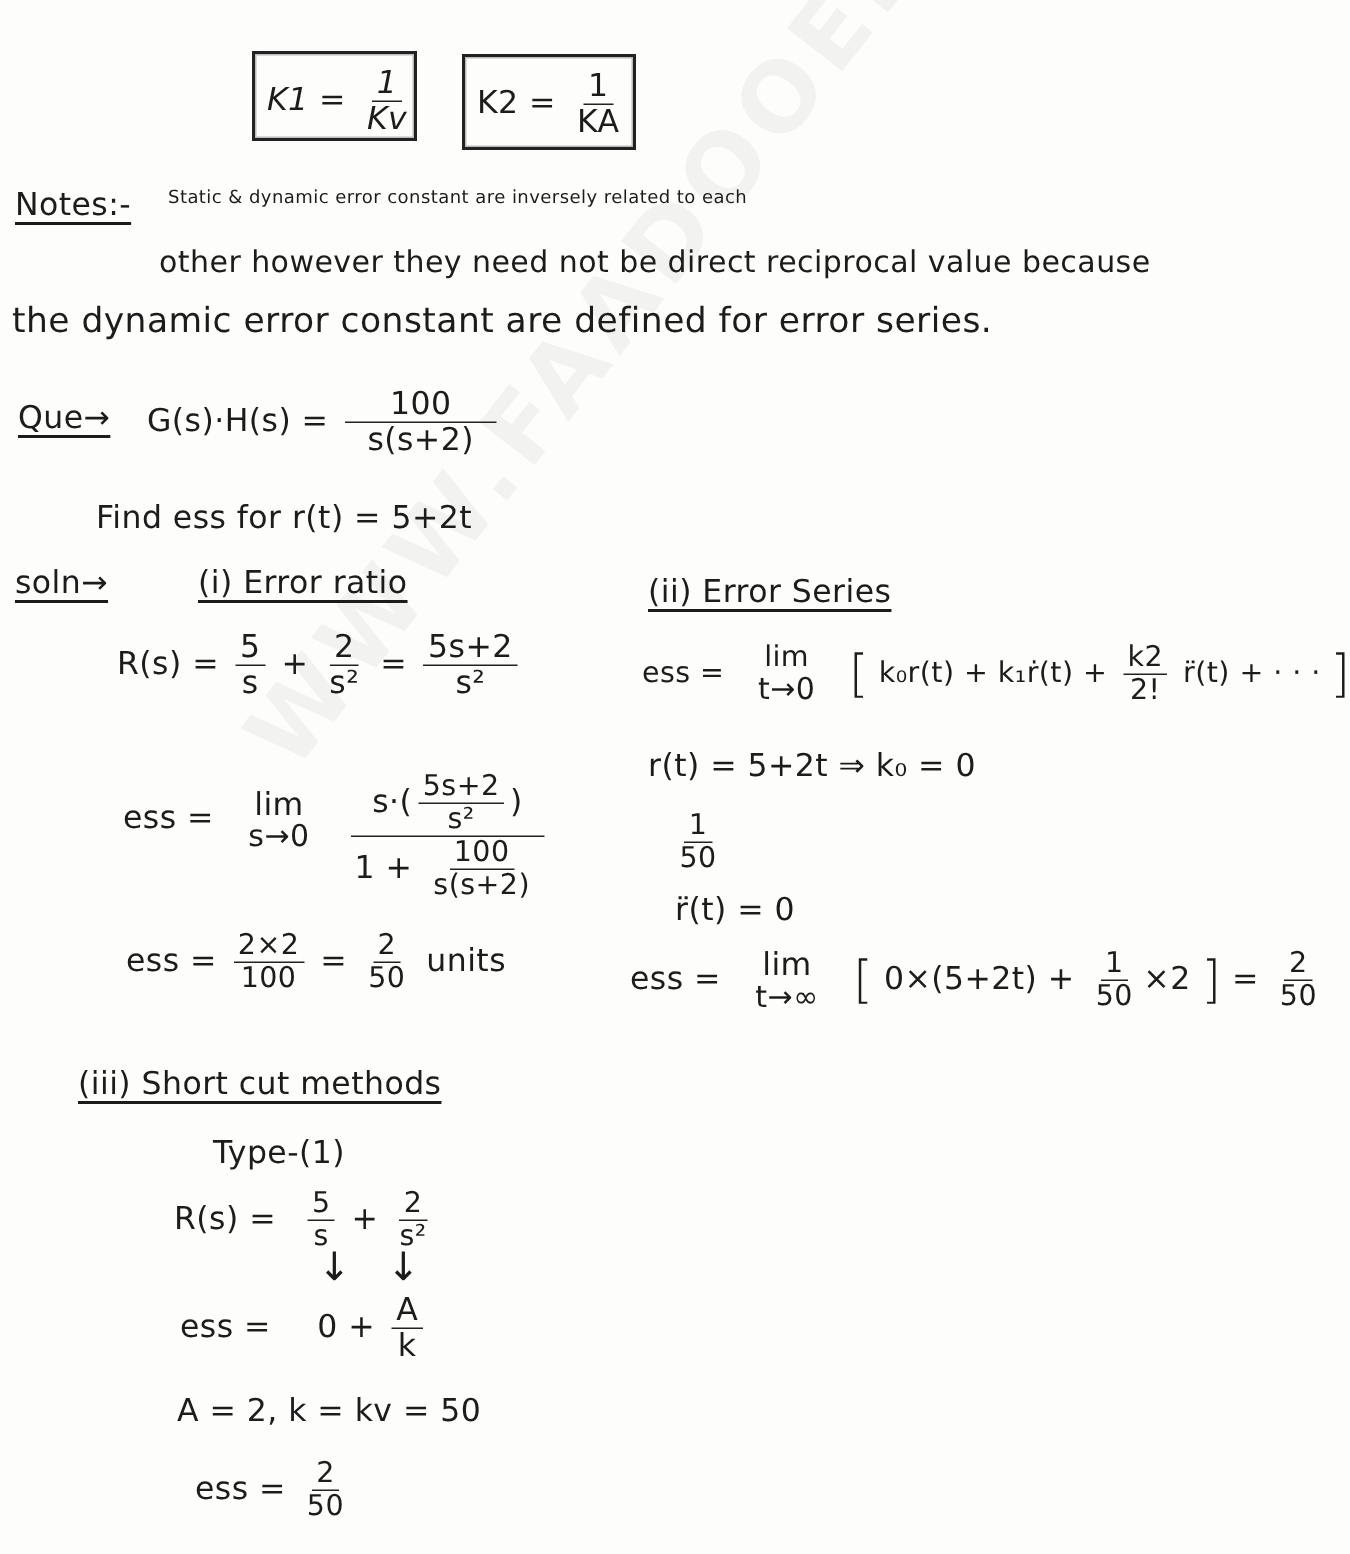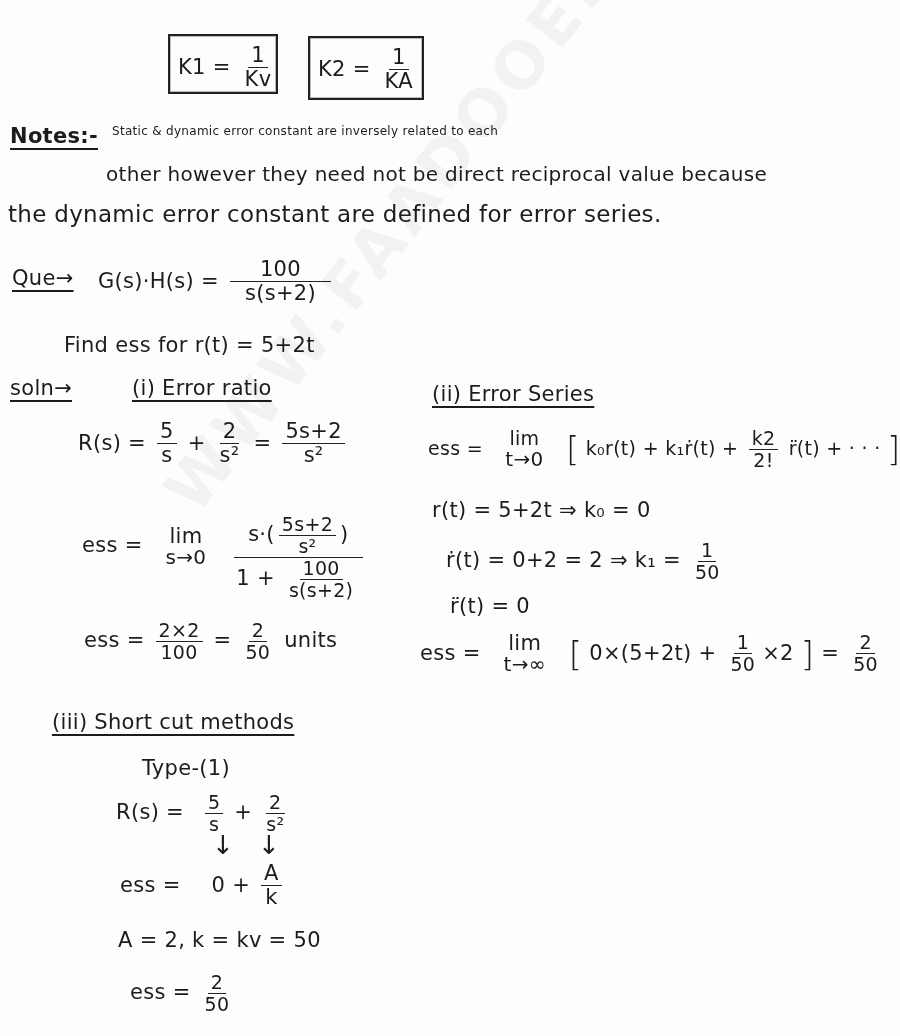--- a/index.html
+++ b/index.html
@@ -23,40 +23,40 @@
     position:absolute; left:150px; top:480px; font-size:64px; color:#000; opacity:0.04;
     transform: rotate(-52deg); transform-origin:left top; letter-spacing:6px; font-weight:bold;
   }
   .arrow { position:absolute; font-size:26px; }
 </style>
 </head>
 <body>
 
 <div class="watermark">WWW.FAADOOENGINEERS.COM</div>
 
-<div class="box" style="left:168px;top:34px;width:106px;height:56px;">
+<div class="box" style="left:168px;top:34px;width:106px;height:56px;font-style:italic;">
   <div class="hw" style="left:8px;top:8px;">
     <span>K1 =</span>
     <span class="frac">
       <span class="num">1</span>
       <span class="den">Kv</span>
     </span>
   </div>
 </div>
 <div class="box" style="left:308px;top:36px;width:112px;height:60px;">
   <div class="hw" style="left:8px;top:8px;">
     <span>K2 =</span>
     <span class="frac">
       <span class="num">1</span>
       <span class="den">KA</span>
     </span>
   </div>
 </div>
 
-<div class="hw ul" style="left:10px;top:124px;font-weight:bold;">Notes:-</div>
+<div class="hw ul" style="left:10px;top:124px;">Notes:-</div>
 <div class="hw" style="left:112px;top:124px;font-size:12px;">Static &amp; dynamic error constant are inversely related to each</div>
 <div class="hw" style="left:106px;top:162px;font-size:20px;">other however they need not be direct reciprocal value because</div>
 <div class="hw" style="left:8px;top:201px;font-size:23px;">the dynamic error constant are defined for error series.</div>
 
 <div class="hw ul" style="left:12px;top:266px;">Que→</div>
 <div class="hw" style="left:98px;top:258px;">
   <span>G(s)·H(s) =</span>
   <span class="frac">
     <span class="num" style="padding:0 30px;">100</span>
     <span class="den">s(s+2)</span>
@@ -133,21 +133,20 @@
   <span>k₀r(t) + k₁ṙ(t) +</span>
   <span class="frac small">
       <span class="num">k2</span>
       <span class="den">2!</span>
     </span>
   <span>r̈(t) + · · ·</span>
   <span class="brk">]</span>
 </div>
 <div class="hw" style="left:432px;top:498px;">r(t) = 5+2t ⇒ k₀ = 0</div>
 <div class="hw" style="left:446px;top:540px;">
-  <span>ṙ(t) = 0+2 = 2 ⇒ k₁ =</span>
   <span class="frac small">
       <span class="num">1</span>
       <span class="den">50</span>
     </span>
 </div>
 <div class="hw" style="left:450px;top:594px;">r̈(t) = 0</div>
 <div class="hw" style="left:420px;top:632px;">
   <span>ess =</span>
   <span class="lim">
       <span>lim</span>

